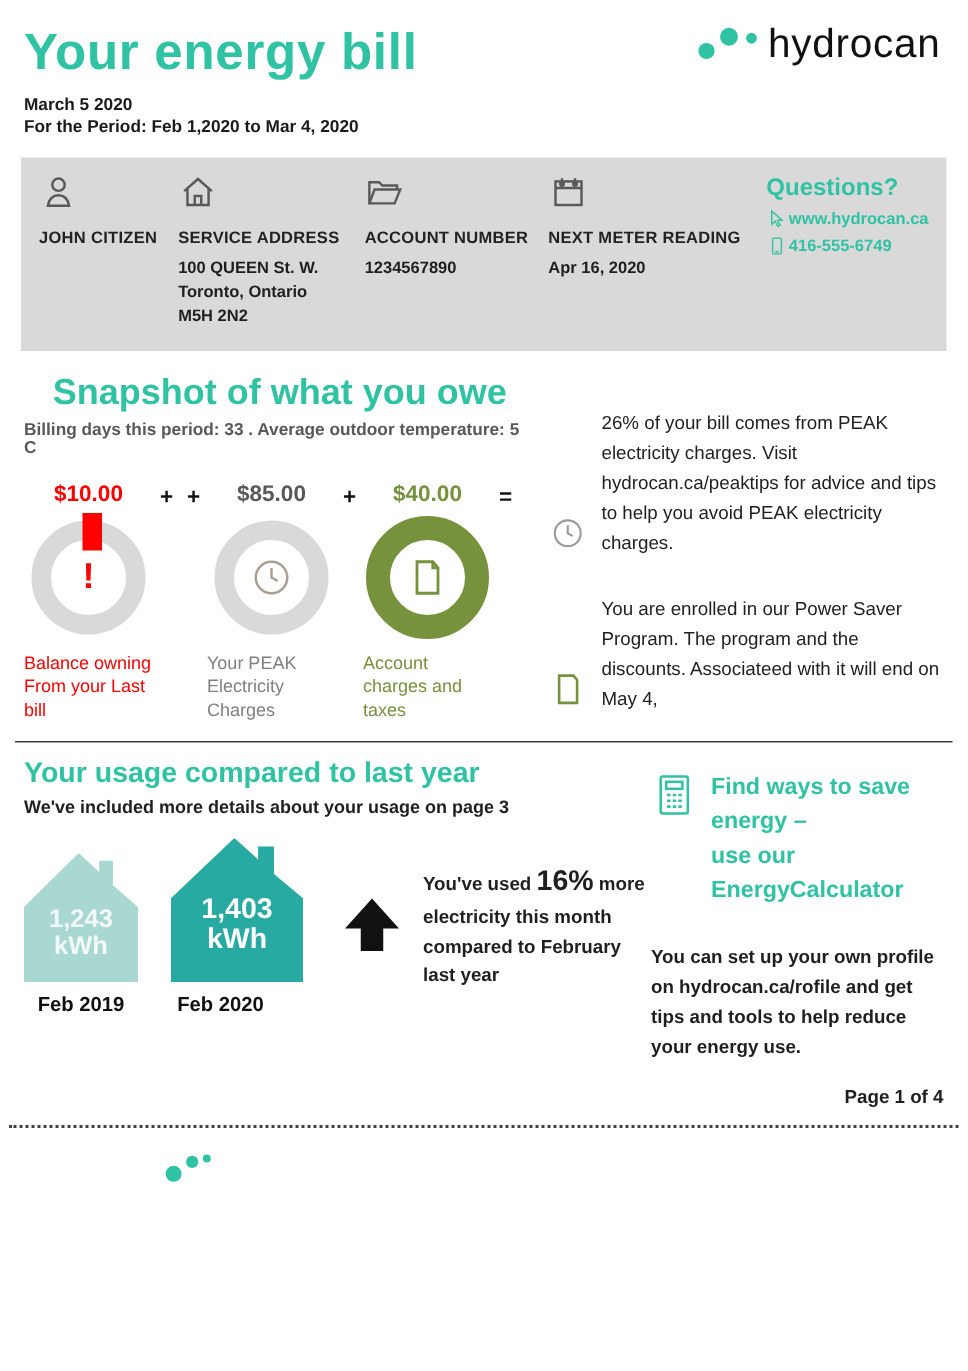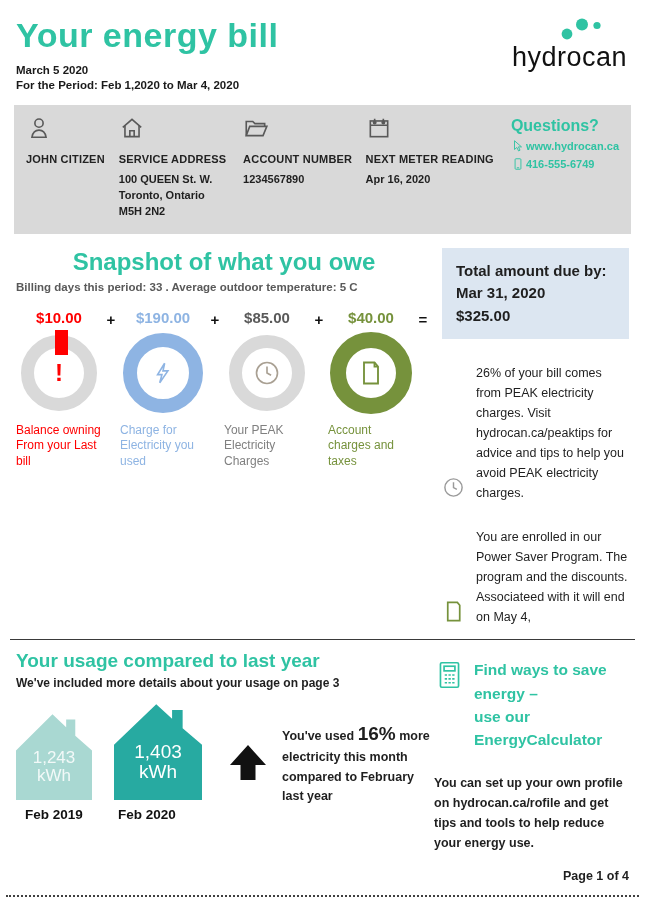--- a/index.html
+++ b/index.html
@@ -6,21 +6,21 @@
   html,body { background:#fff; }
   .page {
     position:relative; width:645px; height:914px; overflow:hidden;
     background:#fff; font-family:"Liberation Sans", sans-serif; color:#333;
   }
   
   .header { display:flex; justify-content:space-between; padding:16px 18px 0 16px; }
   .h-title { font-size:34px; font-weight:bold; color:#2fc3a3; letter-spacing:0.5px; }
   .h-date { font-size:11.5px; font-weight:600; color:#1a1a1a; margin-top:9px; }
   .h-period { font-size:11.5px; font-weight:600; color:#1a1a1a; margin-top:3px; }
-  .logo { display:flex; flex-direction:column; align-items:flex-start; }
+  .logo { display:flex; flex-direction:row; align-items:flex-start; }
   .logo svg.dots { width:52px; height:28px; margin-left:44px; }
   .logo .wordmark { font-size:27px; color:#111; letter-spacing:0.5px; line-height:1; }
   
   .infobar { margin:14px 14px 0 14px; background:#d9d9d9; display:flex; padding:10px 12px 14px 12px; min-height:112px; }
   .ib-col { font-size:11px; color:#222; }
   .ib-col .ib-icon { height:32px; display:flex; align-items:flex-start; }
   .ib-col .ib-icon svg { width:26px; height:26px; }
   .ib-label { font-weight:bold; margin-top:6px; letter-spacing:0.2px; }
   .ib-val { margin-top:7px; line-height:1.45; font-weight:600; color:#1f1f1f; }
   .ib-c1 { width:97px; }
@@ -62,21 +62,21 @@
   
   .divider { border-top:1.5px solid #3a3a3a; margin:12px 10px 0 10px; }
   
   .usage { display:flex; margin:10px 16px 0 16px; }
   .usage-left { flex:1; }
   .usage-title { font-size:19px; font-weight:bold; color:#2fc3a3; }
   .usage-sub { font-size:12px; font-weight:600; color:#1f1f1f; margin-top:4px; }
   .houses-row { display:flex; align-items:flex-end; margin-top:14px; }
   .house-col { text-align:center; }
   .house { position:relative; display:flex; flex-direction:column; align-items:center; justify-content:center;
-           padding-top:20px; font-weight:normal; line-height:1.05;
+           padding-top:20px; font-weight:bold; line-height:1.05;
            clip-path:polygon(0% 42%, 48% 0%, 66% 15%, 66% 6%, 78% 6%, 78% 25%, 100% 42%, 100% 100%, 0% 100%);text-align:right; }
   .house-2019 { width:76px; height:86px; background:#a9d8d2; color:rgba(255,255,255,0.85); font-size:17px; }
   .house-2020 { width:88px; height:96px; background:#27aaa1; color:#ffffff; font-size:19px; margin-left:22px; }
   .house-label { font-size:13.5px; font-weight:600; color:#111; margin-top:7px; }
   .up-arrow { margin:0 14px 36px 26px; }
   .up-arrow svg { width:40px; height:38px; }
   .compare-text { width:152px; font-size:12.5px; font-weight:600; color:#1f1f1f; line-height:1.55; margin-bottom:16px; }
   .compare-text .pct { font-size:19px; font-weight:600; }
   .usage-right { width:238px; padding-top:8px; }
   .save-row { display:flex; }
@@ -191,31 +191,20 @@
             <div class="donut d-gray">
               <div class="red-tick"></div>
               <span class="excl">!</span>
             </div>
           </div>
           <div class="charge-label c-red">Balance owning From your Last bill</div>
         </div>
 
         <div class="op">+</div>
 
-        <div class="charge-col">
-          <div class="charge-amt c-blue">$190.00</div>
-          <div class="donut-wrap">
-            <div class="donut d-blue">
-              <svg width="26" height="26" viewBox="0 0 24 24" fill="none" stroke="#8eb4e3" stroke-width="1.5">
-                  <path d="M13.5 3 7 13.5h4L9 21l7.5-11h-4.5z"></path>
-                </svg>
-            </div>
-          </div>
-          <div class="charge-label c-blue">Charge for Electricity you used</div>
-        </div>
 
         <div class="op">+</div>
 
         <div class="charge-col">
           <div class="charge-amt c-gray-amt">$85.00</div>
           <div class="donut-wrap">
             <div class="donut d-gray">
               <svg width="28" height="28" viewBox="0 0 24 24" fill="none" stroke="#a9a093" stroke-width="1.4">
                   <circle cx="12" cy="12" r="9"></circle>
                   <path d="M12 6.5V12l3.5 2"></path>
@@ -238,25 +227,20 @@
             </div>
           </div>
           <div class="charge-label c-olive">Account charges and taxes</div>
         </div>
 
         <div class="op">=</div>
       </div>
     </div>
 
     <div class="snap-right">
-      <div class="total-box">
-        <div>Total amount due by:</div>
-        <div>Mar 31, 2020</div>
-        <div>$325.00</div>
-      </div>
       <div class="note">
         <div class="note-icon">
           <svg viewBox="0 0 24 24" fill="none" stroke="#9a9a9a" stroke-width="1.5">
               <circle cx="12" cy="12" r="9"></circle>
               <path d="M12 6.5V12l3.5 2"></path>
             </svg>
         </div>
         <div class="note-text">26% of your bill comes from PEAK electricity charges. Visit hydrocan.ca/peaktips for advice and tips to help you avoid PEAK electricity charges.</div>
       </div>
       <div class="note">

